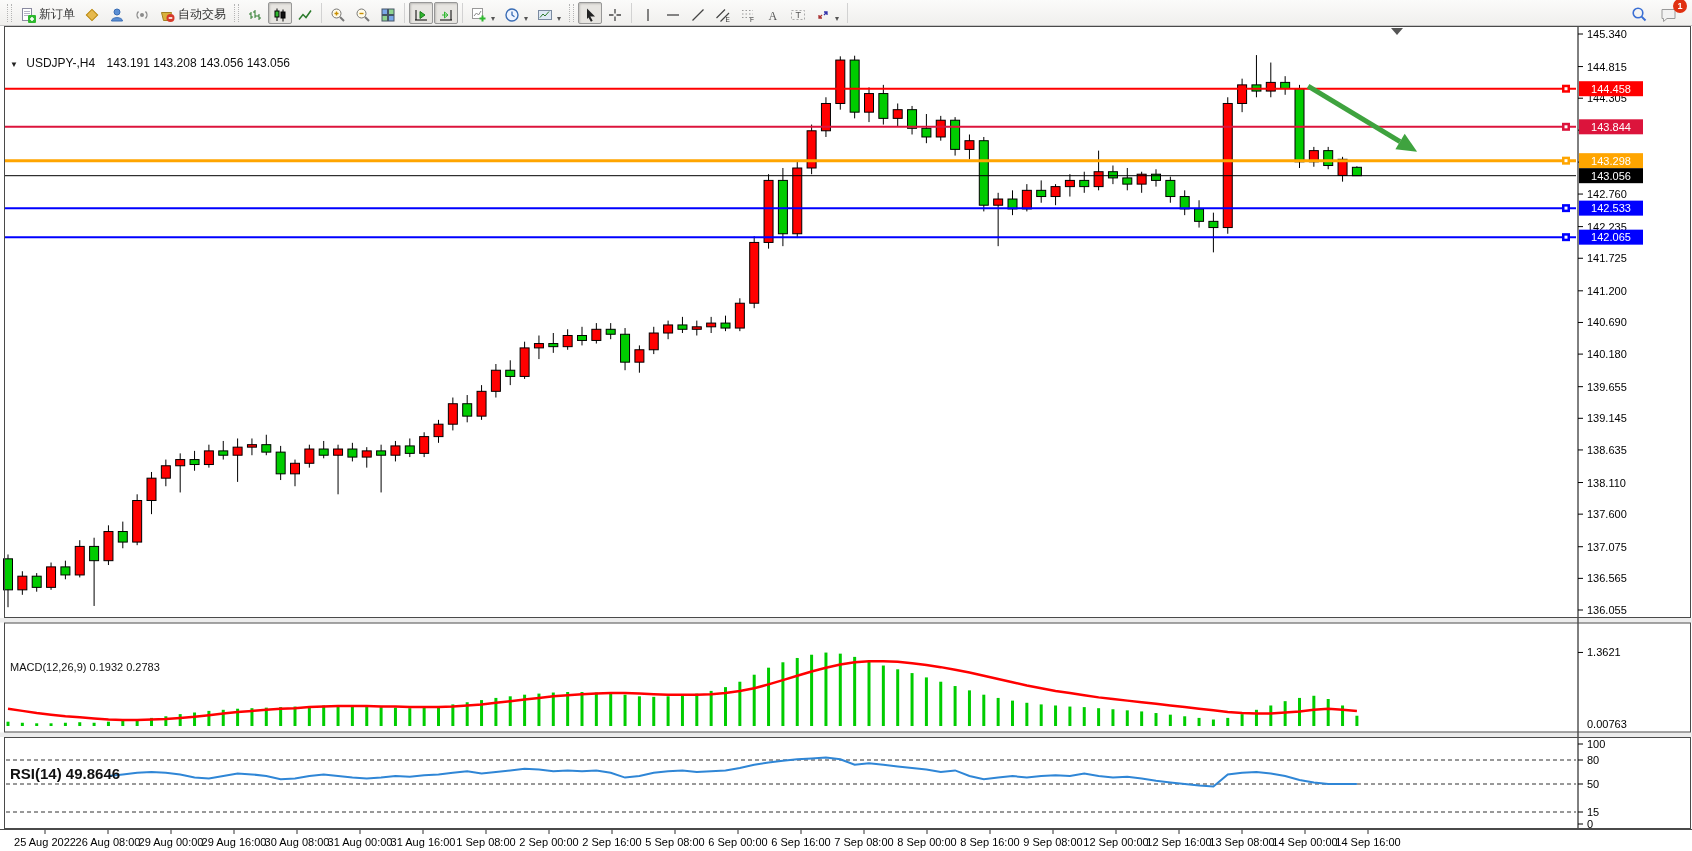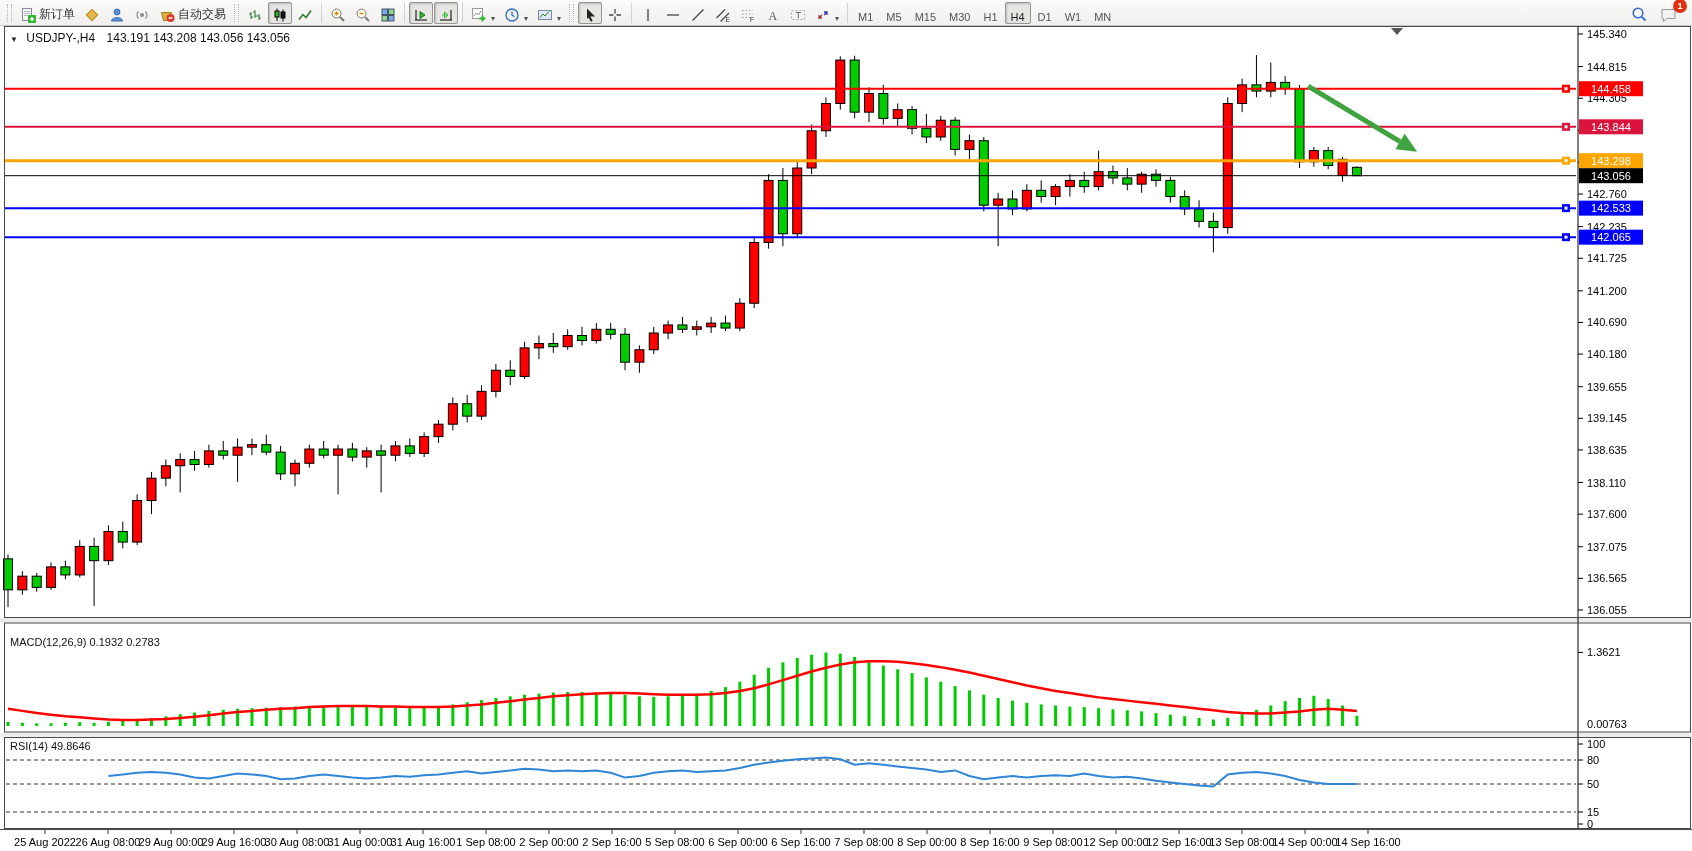--- a/index.html
+++ b/index.html
@@ -17,25 +17,25 @@
   .sep{width:1px;height:20px;background:#d2d2d2;margin:0 3px;}
   .grip{width:3px;height:18px;border-left:1px dotted #b5b5b5;border-right:1px dotted #b5b5b5;margin:0 3px;}
   .dd{font-size:8px;color:#555;margin-left:1px;}
   .tf{font:11px "Liberation Sans",sans-serif;color:#555;padding:0 5px;}
   .tf.pressed{color:#222;}
   .right-group{margin-left:auto;display:flex;align-items:center;gap:4px;padding-right:6px;}
   .badge{position:absolute;top:-4px;right:-6px;background:#e03010;color:#fff;border-radius:50%;
          width:14px;height:14px;font:bold 9px/14px "Liberation Sans",sans-serif;text-align:center;}
   .ic{display:inline-flex;}
   
-  .overlay{position:absolute;z-index:5;font:12px "Liberation Sans",sans-serif;color:#111;white-space:nowrap;}
+  .overlay{position:absolute;z-index:5;font:12px "Liberation Sans",sans-serif;color:#111;white-space:nowrap;margin-top:25px;}
   #chart-title{top:31px;left:10px;}
   #chart-title .caret{font-size:8px;color:#222;margin-right:5px;}
   #macd-label{top:636px;left:10px;font-size:11px;}
-  #rsi-label{top:740px;left:10px;font-size:11px;}
+  #rsi-label{top:740px;left:10px;font-size:15px;font-weight:bold;}
   svg{display:block;}
 </style>
 </head>
 <body>
 
 <div id="page">
 
   <div class="toolbar">
     <div class="grip"></div>
 
@@ -273,31 +273,20 @@
         <svg width="16" height="16">
             <path d="M4 11l3-3m-3 0v3h3" stroke="#a33" fill="none" stroke-width="1.3"></path>
             <path d="M12 5L9 8m3 0V5H9" stroke="#33a" fill="none" stroke-width="1.3"></path>
           </svg>
       </span>
       <span class="dd">▾</span>
     </button>
 
     <div class="sep"></div>
 
-    <div id="tf-group" style="display:flex;align-items:center;gap:1px;">
-        <button class="tb tf">M1</button>
-        <button class="tb tf">M5</button>
-        <button class="tb tf">M15</button>
-        <button class="tb tf">M30</button>
-        <button class="tb tf">H1</button>
-        <button class="tb tf pressed">H4</button>
-        <button class="tb tf">D1</button>
-        <button class="tb tf">W1</button>
-        <button class="tb tf">MN</button>
-      </div>
 
     <div class="right-group">
       <button class="tb">
         <span class="ic">
           <svg width="17" height="17">
               <circle cx="7" cy="7" r="4.8" fill="none" stroke="#3b6fd4" stroke-width="1.6"></circle>
               <line x1="10.6" y1="10.6" x2="14.5" y2="14.5" stroke="#3b6fd4" stroke-width="2"></line>
             </svg>
         </span>
       </button>

